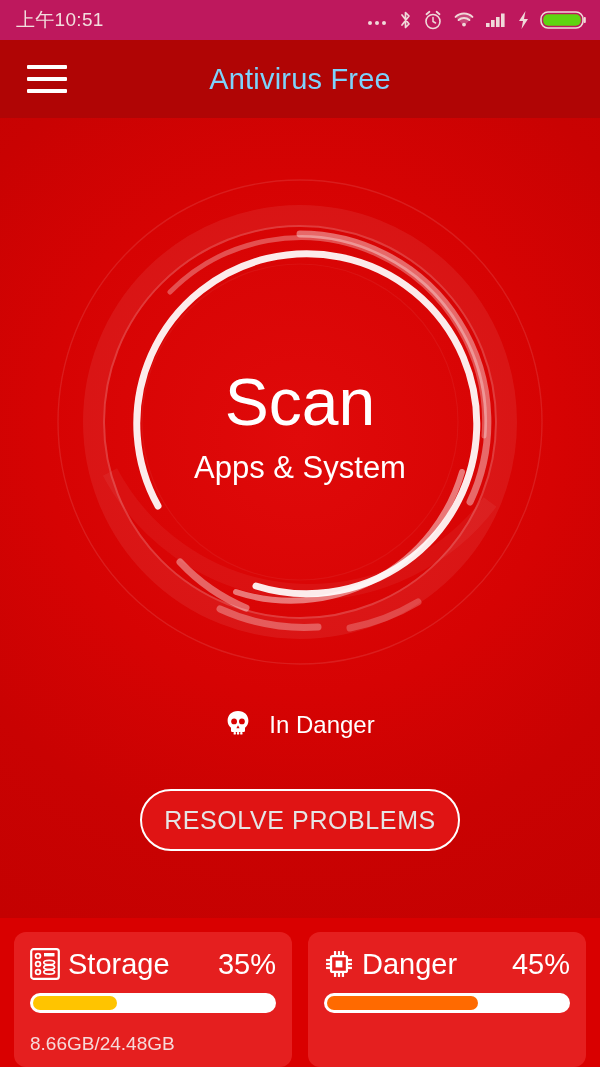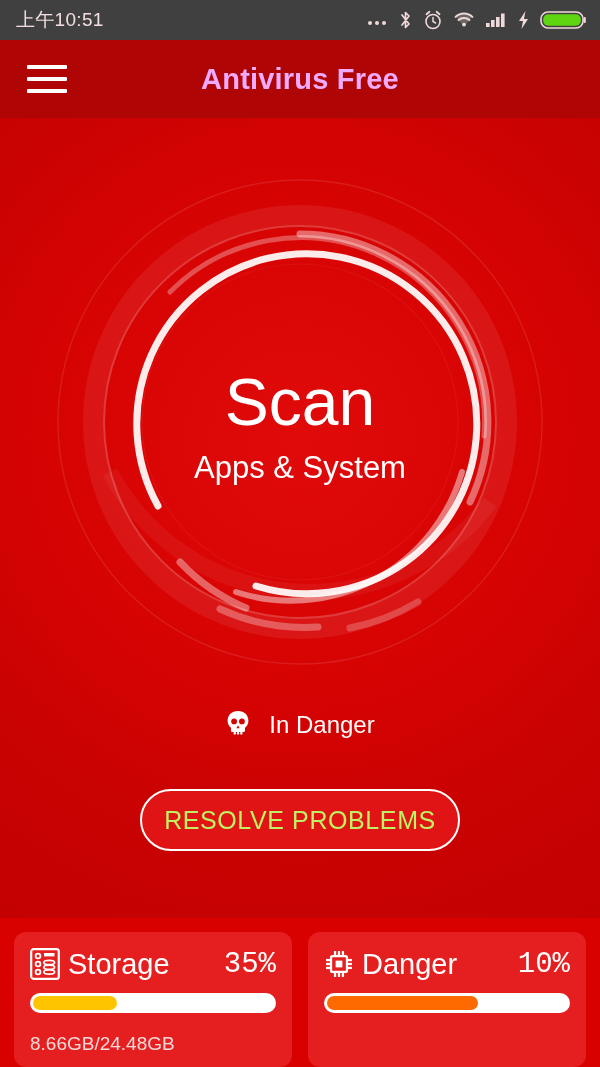--- a/index.html
+++ b/index.html
@@ -37,21 +37,21 @@
   }
   .hamburger{
     position:absolute; left:27px; top:50%; transform:translateY(-50%);
     width:40px; height:28px;
     display:flex; flex-direction:column; justify-content:space-between;
     cursor:pointer;
   }
   .hamburger i{ display:block; height:4px; background:#fff; border-radius:1px; }
   .app-title{
     width:100%; text-align:center;
-    color:#f0abfc; font-size:29px; font-weight:700; letter-spacing:.2px;
+    color:#7dd3fc; font-size:29px; font-weight:400; letter-spacing:.2px;
   }
 
   
   .hero{
     position:absolute; top:118px; left:0; width:600px; height:800px;
     background:
       radial-gradient(circle at 50% 40%, #e00a0a 0%, #d60303 45%, #c90202 72%, #c40101 100%);
   }
   .scan-wrap{
     position:absolute; left:50%; top:304px; transform:translate(-50%,-50%);
@@ -78,52 +78,52 @@
   .danger-text{ color:#ffffff; font-size:24px; }
   .problem-text{
     position:absolute; top:632px; left:0; width:600px; text-align:center;
     color:#e8c9c9; font-size:23px;
   }
   .resolve-btn{
     position:absolute; top:671px; left:50%; transform:translateX(-50%);
     width:320px; height:62px;
     border:2px solid #ffffff; border-radius:31px;
     background:#e01414;
-    color:#bef264; font-size:25px; letter-spacing:.6px;
+    color:#e5e5e5; font-size:25px; letter-spacing:.6px;
     display:flex; align-items:center; justify-content:center;
     cursor:pointer;
   }
 
   
   .cards{
     position:absolute; left:0; top:932px; width:600px; height:135px;
     display:flex; gap:16px; padding:0 14px;
   }
   .card{
     flex:1 1 0; background:#e51f1f; border-radius:12px;
     padding:14px 16px 0 16px;
     position:relative;
   }
   .card-head{
     display:flex; align-items:center; height:36px;
   }
   .card-icon{ flex:0 0 auto; margin-right:8px; display:flex; }
   .card-name{ color:#ffffff; font-size:29px; line-height:1; }
-  .card-pct{ margin-left:auto; color:#ffffff; font-size:29px; line-height:1;font-family:Liberation Mono, monospace; }
+  .card-pct{ margin-left:auto; color:#ffffff; font-size:29px; line-height:1; }
   .bar-track{
     margin-top:11px; height:20px; border-radius:10px; background:#ffffff;
     padding:3px; overflow:hidden;
   }
   .bar-fill{ height:100%; border-radius:8px; }
   .card-sub{ margin-top:20px; color:#f6dada; font-size:19px; }
 </style>
 </head>
 <body style="background: rgb(217, 0, 0);">
 
-<div class="statusbar" style="background: #404040;">
+<div class="statusbar" style="background: #be185d;">
   <div class="status-time">上午10:51</div>
   <div class="status-icons">
 
     <span>
       <svg width="22" height="18" viewBox="0 0 22 18">
         <circle cx="4" cy="12" r="2" fill="#f0d9d9"></circle>
         <circle cx="11" cy="12" r="2" fill="#f0d9d9"></circle>
         <circle cx="18" cy="12" r="2" fill="#f0d9d9"></circle>
       </svg>
     </span>
@@ -278,19 +278,19 @@
             <rect x="2.2" y="10.6" width="4.6" height="2.4"></rect>
             <rect x="2.2" y="14.8" width="4.6" height="2.4"></rect>
             <rect x="2.2" y="19" width="4.6" height="2.4"></rect>
             <rect x="25.2" y="10.6" width="4.6" height="2.4"></rect>
             <rect x="25.2" y="14.8" width="4.6" height="2.4"></rect>
             <rect x="25.2" y="19" width="4.6" height="2.4"></rect>
           </g>
         </svg>
       </span>
       <span class="card-name">Danger</span>
-      <span class="card-pct">10%</span>
+      <span class="card-pct">45%</span>
     </div>
     <div class="bar-track">
       <div class="bar-fill" style="width:63%; background:#ff6a00;"></div>
     </div>
   </div>
 </div>
 
 </body></html>

